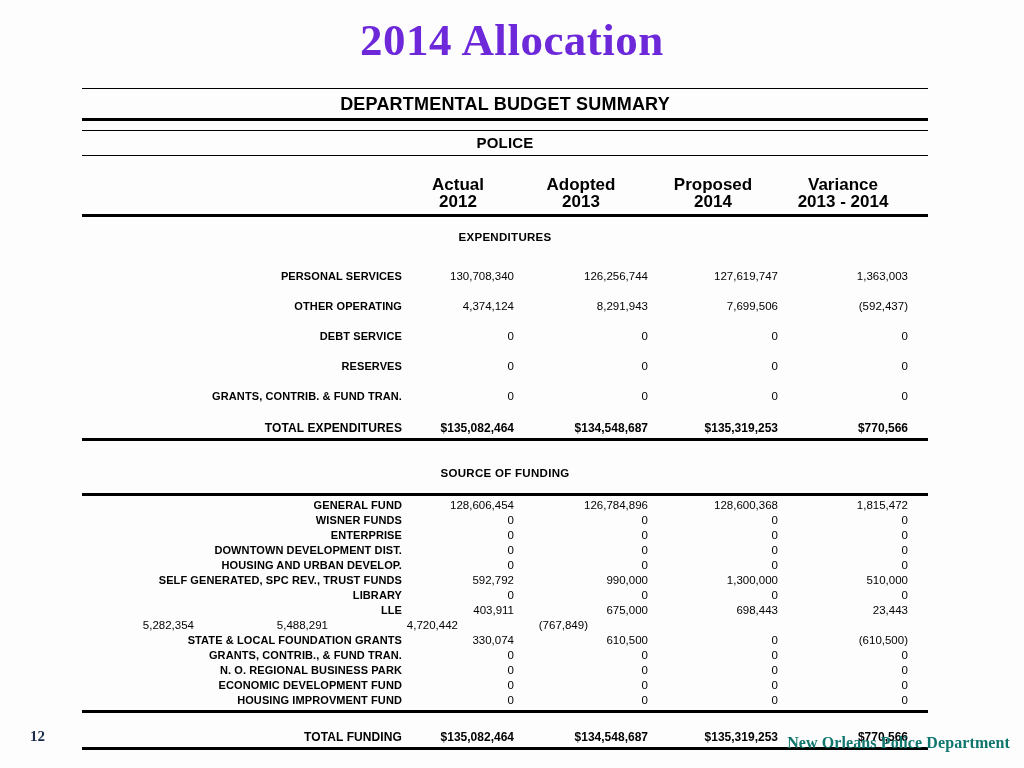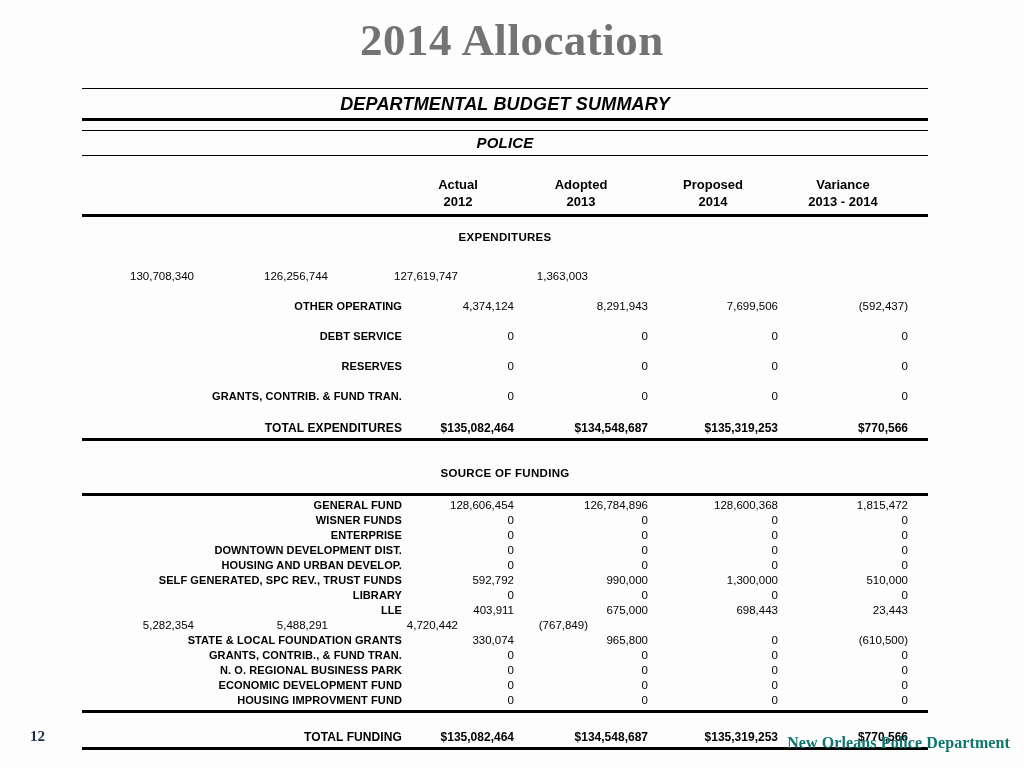--- a/index.html
+++ b/index.html
@@ -21,21 +21,21 @@
   .slide-title {
     position: absolute;
     top: 12px;
     left: 0;
     width: 1024px;
     text-align: center;
     font-family: "Liberation Serif", serif;
     font-weight: bold;
     font-size: 45px;
     line-height: 56px;
-    color: #737373;
+    color: #6d28d9;
     letter-spacing: 0.5px;
   }
 
   
   .sheet {
     position: absolute;
     left: 82px;
     top: 88px;
     width: 846px;
   }
@@ -55,21 +55,20 @@
   .gap20 { height: 20px; }
   .gap24 { height: 24px; }
 
   
   .banner {
     text-align: center;
     font-weight: bold;
     font-size: 18px;
     line-height: 23px;
     letter-spacing: 0.2px;
-    font-style: italic;
   }
   .banner.sub {
     font-size: 15px;
     line-height: 20px;
   }
 
   .section-title {
     text-align: center;
     font-weight: bold;
     font-size: 11.5px;
@@ -100,21 +99,21 @@
     white-space: nowrap;
   }
   .c1 { width: 112px; }
   .c2 { width: 134px; }
   .c3 { width: 130px; }
   .c4 { width: 130px; }
 
   
   .hrow .c-num {
     font-weight: bold;
-    font-size: 13px;
+    font-size: 17px;
     line-height: 17px;
     text-align: center;
   }
   .hrow .hd2 { display: block; }
 
   
   .exp-row { height: 30px; }
   .fund-row { height: 15px; }
 
   .total-row .c-label,
@@ -195,20 +194,21 @@
   <div class="rule thick"></div>
 
   <div class="gap12"></div>
 
   <div class="section-title">EXPENDITURES</div>
 
   <div class="gap9"></div>
 
   <div>
     <div class="row exp-row">
+      <div class="c-label">PERSONAL SERVICES</div>
       <div class="c-num c1">130,708,340</div>
       <div class="c-num c2">126,256,744</div>
       <div class="c-num c3">127,619,747</div>
       <div class="c-num c4">1,363,003</div>
     </div>
     <div class="row exp-row">
       <div class="c-label">OTHER OPERATING</div>
       <div class="c-num c1">4,374,124</div>
       <div class="c-num c2">8,291,943</div>
       <div class="c-num c3">7,699,506</div>
@@ -316,21 +316,21 @@
     </div>
     <div class="row fund-row">
       <div class="c-num c1">5,282,354</div>
       <div class="c-num c2">5,488,291</div>
       <div class="c-num c3">4,720,442</div>
       <div class="c-num c4">(767,849)</div>
     </div>
     <div class="row fund-row">
       <div class="c-label">STATE &amp; LOCAL FOUNDATION GRANTS</div>
       <div class="c-num c1">330,074</div>
-      <div class="c-num c2">965,800</div>
+      <div class="c-num c2">610,500</div>
       <div class="c-num c3">0</div>
       <div class="c-num c4">(610,500)</div>
     </div>
     <div class="row fund-row">
       <div class="c-label">GRANTS, CONTRIB., &amp; FUND TRAN.</div>
       <div class="c-num c1">0</div>
       <div class="c-num c2">0</div>
       <div class="c-num c3">0</div>
       <div class="c-num c4">0</div>
     </div>

